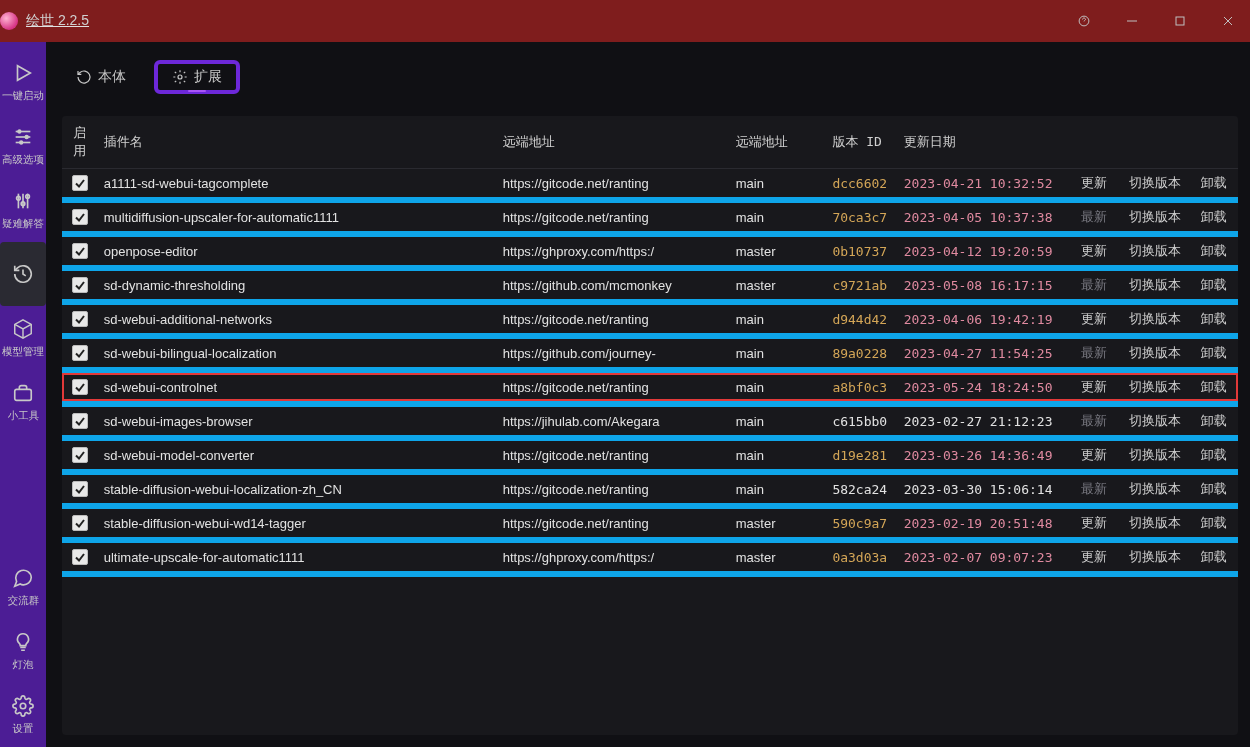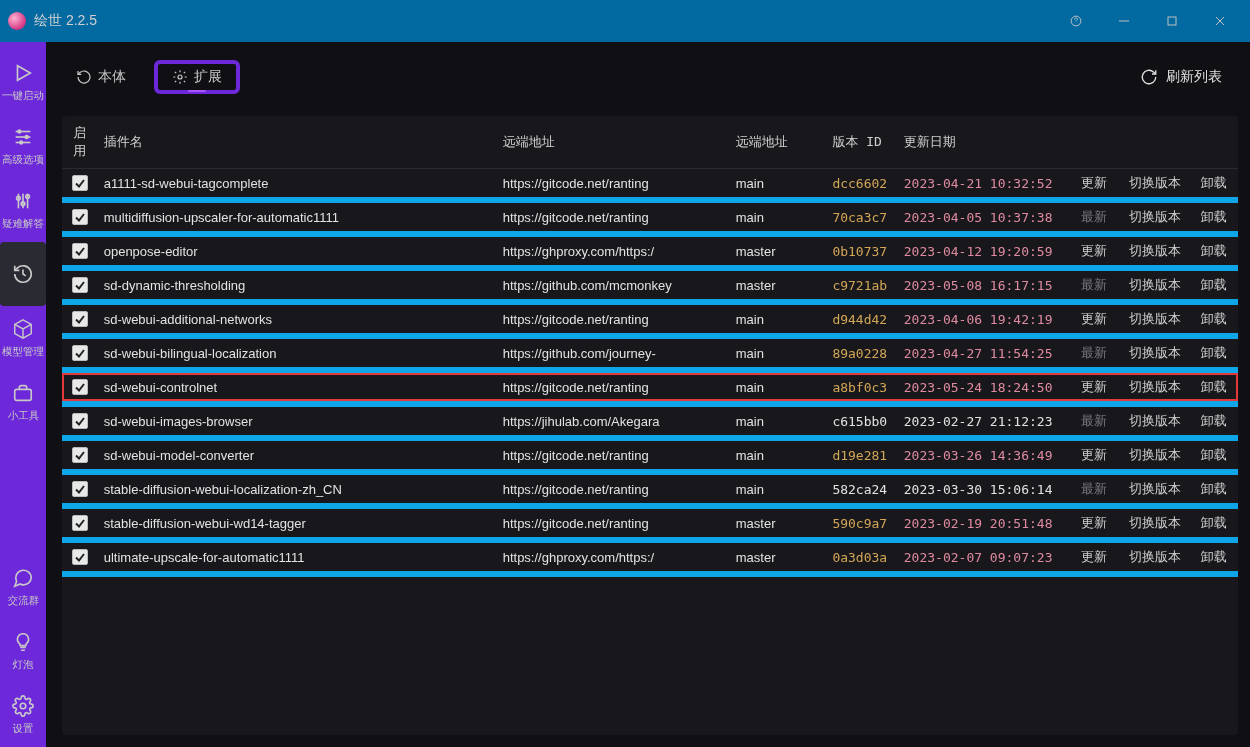--- a/index.html
+++ b/index.html
@@ -15,22 +15,23 @@
       height: 747px;
       overflow: hidden;
       display: flex;
       flex-direction: column;
     }
     
     .titlebar {
       height: 42px;
       display: flex;
       align-items: center;
-      padding: 0 8px;
-      background: #0369a1;
+      padding: 0 0;
+      background: #7f1d1d;
+      text-decoration: underline;
     }
     .app-icon {
       width: 18px;
       height: 18px;
       border-radius: 50%;
       background: radial-gradient(circle at 35% 35%, #ffb3d1, #d63384 70%);
       margin-right: 8px;
     }
     .title-text {
       font-size: 14px;
@@ -55,21 +56,21 @@
     
     .app-body {
       flex: 1;
       display: flex;
       overflow: hidden;
     }
 
     
     .sidebar {
       width: 46px;
-      background: #6d28d9;
+      background: #4c1d95;
       display: flex;
       flex-direction: column;
       align-items: center;
       padding-top: 8px;
     }
     .side-item {
       width: 46px;
       height: 64px;
       display: flex;
       flex-direction: column;
@@ -356,27 +357,20 @@
         <span>本体</span>
       </div>
       <div class="tab-btn outlined">
         <svg viewBox="0 0 24 24" fill="none" stroke="currentColor" stroke-width="1.8">
             <circle cx="12" cy="12" r="3"></circle>
             <path d="M12 2v3M12 19v3M4.2 4.2l2.1 2.1M17.7 17.7l2.1 2.1M2 12h3M19 12h3M4.2 19.8l2.1-2.1M17.7 6.3l2.1-2.1"></path>
           </svg>
         <span>扩展</span>
       </div>
       <div class="tabs-spacer"></div>
-      <div class="action-btn">
-        <svg viewBox="0 0 24 24" fill="none" stroke="currentColor" stroke-width="1.8">
-            <path d="M21 12a9 9 0 1 1-3-6.7L21 8"></path>
-            <polyline points="21,3 21,8 16,8"></polyline>
-          </svg>
-        <span>刷新列表</span>
-      </div>
     </div>
 
     <div class="table-wrap">
       <table>
         <thead>
           <tr>
             <th class="col-enable">启用</th>
             <th class="col-name">插件名</th>
             <th class="col-remote">远端地址</th>
             <th class="col-branch">远端地址</th>

